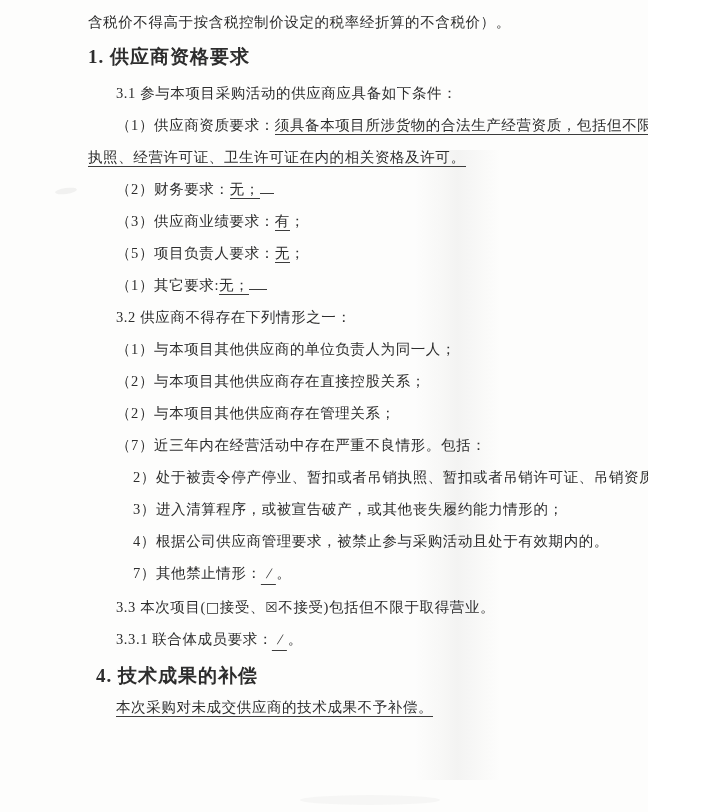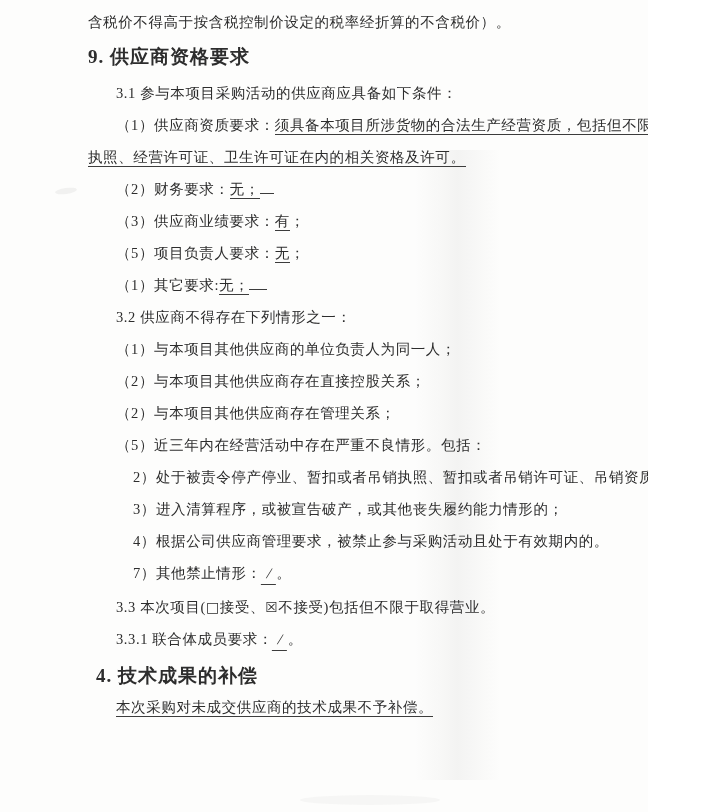--- a/index.html
+++ b/index.html
@@ -98,21 +98,21 @@
 
 <div class="page">
   <div class="scan-streak"></div>
   <div class="scan-spot-1"></div>
   <div class="scan-spot-2"></div>
 
   <div class="content">
 
     <p class="ln">含税价不得高于按含税控制价设定的税率经折算的不含税价）。</p>
 
-    <h2 class="heading">9. 供应商资格要求</h2>
+    <h2 class="heading">1. 供应商资格要求</h2>
 
     <p class="ln ind1">3.1 参与本项目采购活动的供应商应具备如下条件：</p>
 
     <p class="ln ind1"><span>（1）供应商资质要求：</span><span class="u">须具备本项目所涉货物的合法生产经营资质，包括但不限于取得营业</span></p>
 
     <p class="ln"><span class="u">执照、经营许可证、卫生许可证在内的相关资格及许可。</span></p>
 
     <p class="ln ind1"><span>（2）财务要求：</span><span class="u">无；</span><span class="u-tail t14"></span></p>
 
     <p class="ln ind1"><span>（3）供应商业绩要求：</span><span class="u">有</span><span>；</span></p>
@@ -120,21 +120,21 @@
 
     <p class="ln ind1"><span>（5）项目负责人要求：</span><span class="u">无</span><span>；</span></p>
 
     <p class="ln ind1"><span>（1）其它要求:</span><span class="u">无；</span><span class="u-tail t18"></span></p>
 
     <p class="ln ind1">3.2 供应商不得存在下列情形之一：</p>
 
     <p class="ln ind1">（1）与本项目其他供应商的单位负责人为同一人；</p>
     <p class="ln ind1">（2）与本项目其他供应商存在直接控股关系；</p>
     <p class="ln ind1">（2）与本项目其他供应商存在管理关系；</p>
-    <p class="ln ind1">（5）近三年内在经营活动中存在严重不良情形。包括：</p>
+    <p class="ln ind1">（7）近三年内在经营活动中存在严重不良情形。包括：</p>
 
     <p class="ln ind2">2）处于被责令停产停业、暂扣或者吊销执照、暂扣或者吊销许可证、吊销资质证书状态；</p>
     <p class="ln ind2">3）进入清算程序，或被宣告破产，或其他丧失履约能力情形的；</p>
     <p class="ln ind2">4）根据公司供应商管理要求，被禁止参与采购活动且处于有效期内的。</p>
 
     <p class="ln ind2"><span>7）其他禁止情形：</span><span class="slash">/</span><span>。</span></p>
 
     <p class="ln ind1"><span>3.3 本次项目(</span><span class="checkbox">□</span><span>接受、</span><span class="checkbox">☒</span><span>不接受</span><span>)包括但不限于取得营业。</span></p>
 
     <p class="ln ind1"><span>3.3.1 联合体成员要求：</span><span class="slash">/</span><span>。</span></p>

